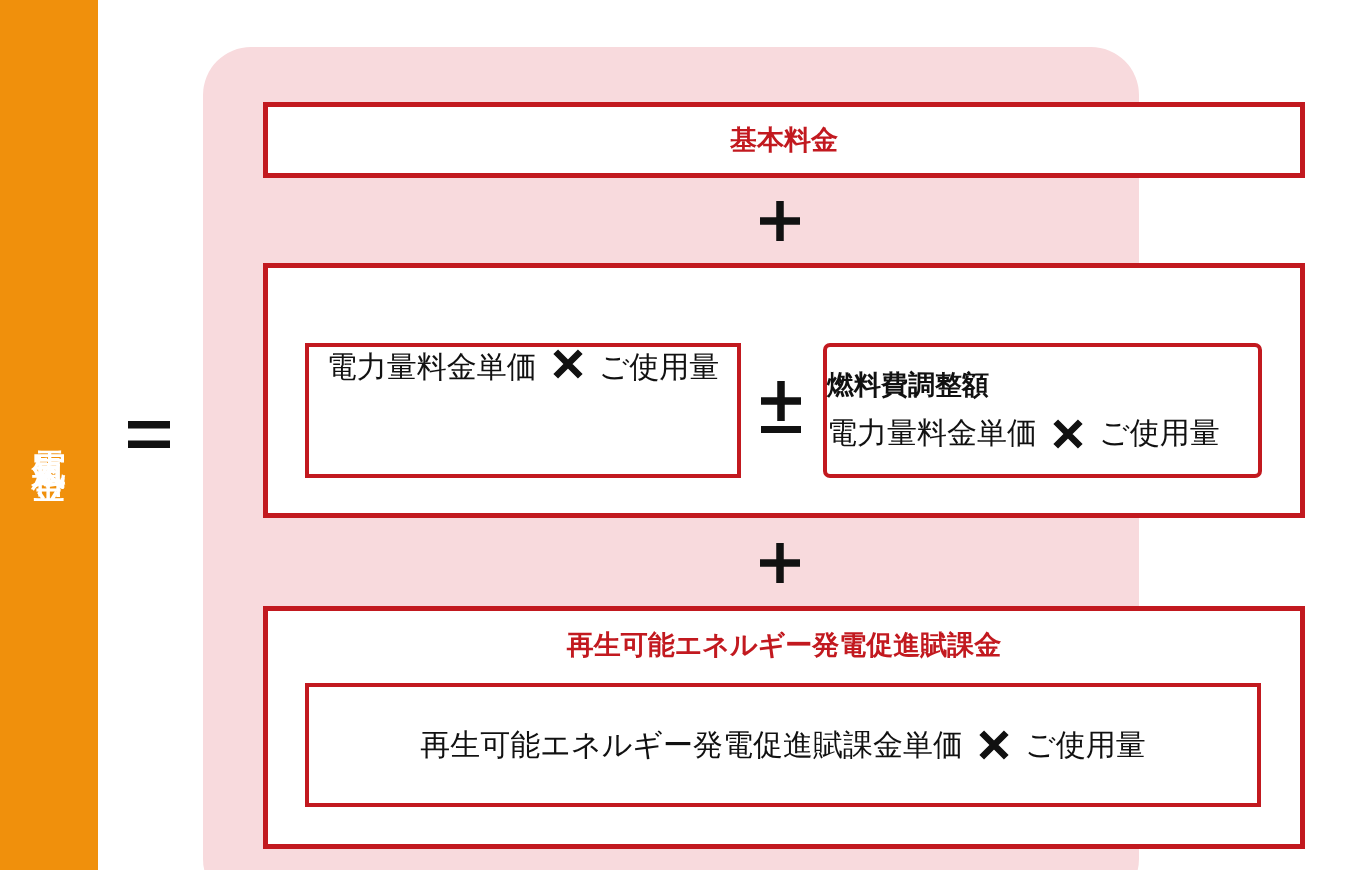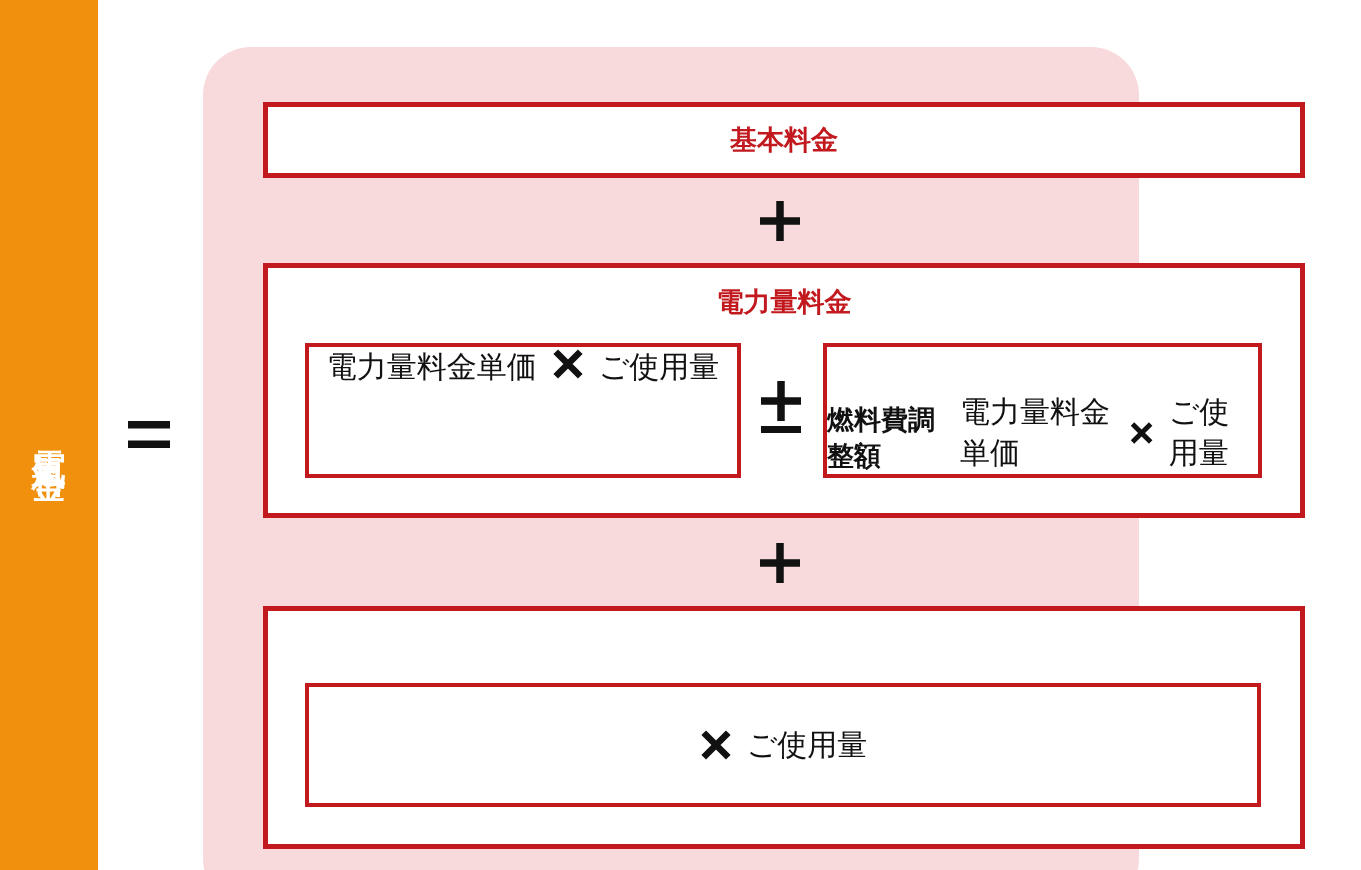--- a/index.html
+++ b/index.html
@@ -55,21 +55,21 @@
     position: absolute; background: var(--white); border: 4px solid var(--border-red);
     color: var(--text-black);
   }
   .inner2l {
     left: 37px; top: 75px; width: 436px; height: 135px;
     display: flex; justify-content: center; gap: 14px;
     font-size: 30px;
   }
   .inner2r {
     left: 555px; top: 75px; width: 439px; height: 135px;
-    display: flex; flex-direction: row; align-items: flex-end; justify-content: center; gap: 10px;
+    display: flex; flex-direction: column; align-items: flex-start; justify-content: center; gap: 10px; border-radius: 7px;
   }
   .inner2r .fuel-title { font-size: 27px; font-weight: bold; color: var(--text-black); }
   .calc-line { display: flex; align-items: center; justify-content: center; gap: 14px; font-size: 30px; }
   .inner3 {
     left: 37px; top: 72px; width: 956px; height: 124px;
     display: flex; align-items: center; justify-content: center; gap: 14px;
     font-size: 30px;
   }
 
   .plus-wrap  { position: absolute; width: 40px; height: 40px; left: 557px; }
@@ -104,21 +104,20 @@
     </div>
 
     <div class="plus-wrap plus1">
       <svg width="40" height="40" viewBox="0 0 40 40">
         <rect class="op-fill" x="16.25" y="0" width="7.5" height="40"></rect>
         <rect class="op-fill" x="0" y="16.25" width="40" height="7.5"></rect>
       </svg>
     </div>
 
     <div class="outer-box box2">
-      <div class="red-title">電力量料金</div>
 
       <div class="inner-box inner2l">
         <span>電力量料金単価</span>
         <svg width="34" height="34" viewBox="0 0 36 36">
           <path class="op-stroke" d="M5 5 L31 31 M31 5 L5 31" stroke-width="7" stroke-linecap="butt" fill="none"></path>
         </svg>
         <span>ご使用量</span>
       </div>
 
       <div class="pm-wrap">
@@ -142,22 +141,24 @@
     </div>
 
     <div class="plus-wrap plus2">
       <svg width="40" height="40" viewBox="0 0 40 40">
         <rect class="op-fill" x="16.25" y="0" width="7.5" height="40"></rect>
         <rect class="op-fill" x="0" y="16.25" width="40" height="7.5"></rect>
       </svg>
     </div>
 
     <div class="outer-box box3">
+      <div class="red-title">再生可能エネルギー発電促進賦課金</div>
 
       <div class="inner-box inner3">
+        <span>再生可能エネルギー発電促進賦課金単価</span>
         <svg width="34" height="34" viewBox="0 0 36 36">
           <path class="op-stroke" d="M5 5 L31 31 M31 5 L5 31" stroke-width="7" stroke-linecap="butt" fill="none"></path>
         </svg>
         <span>ご使用量</span>
       </div>
     </div>
 
   </div>
 </div>
 

